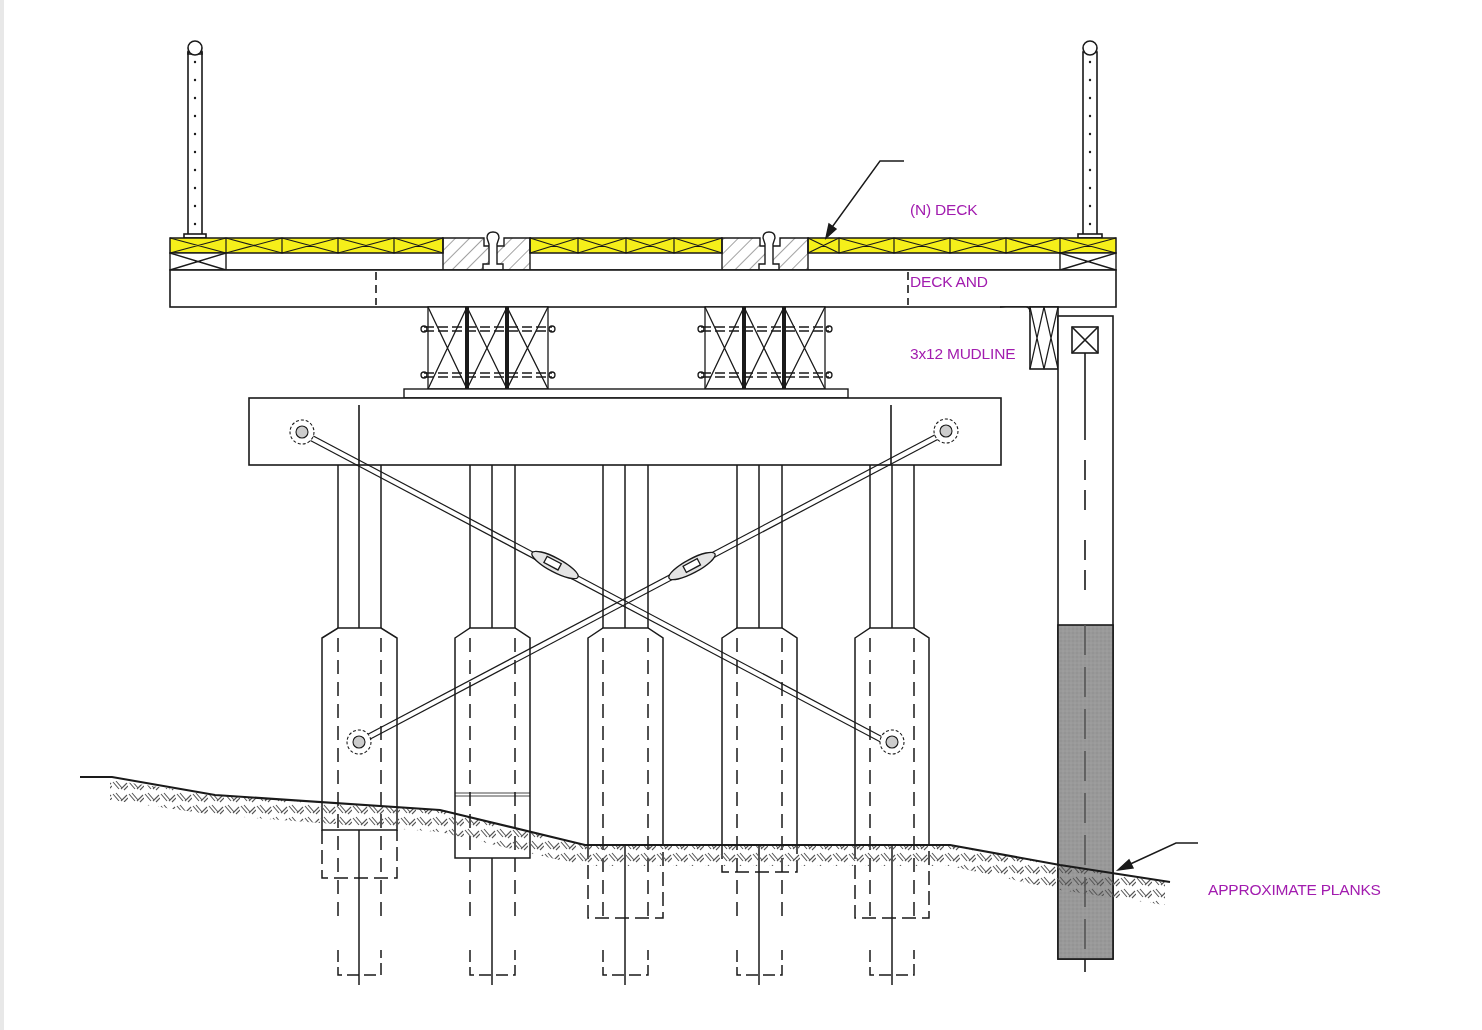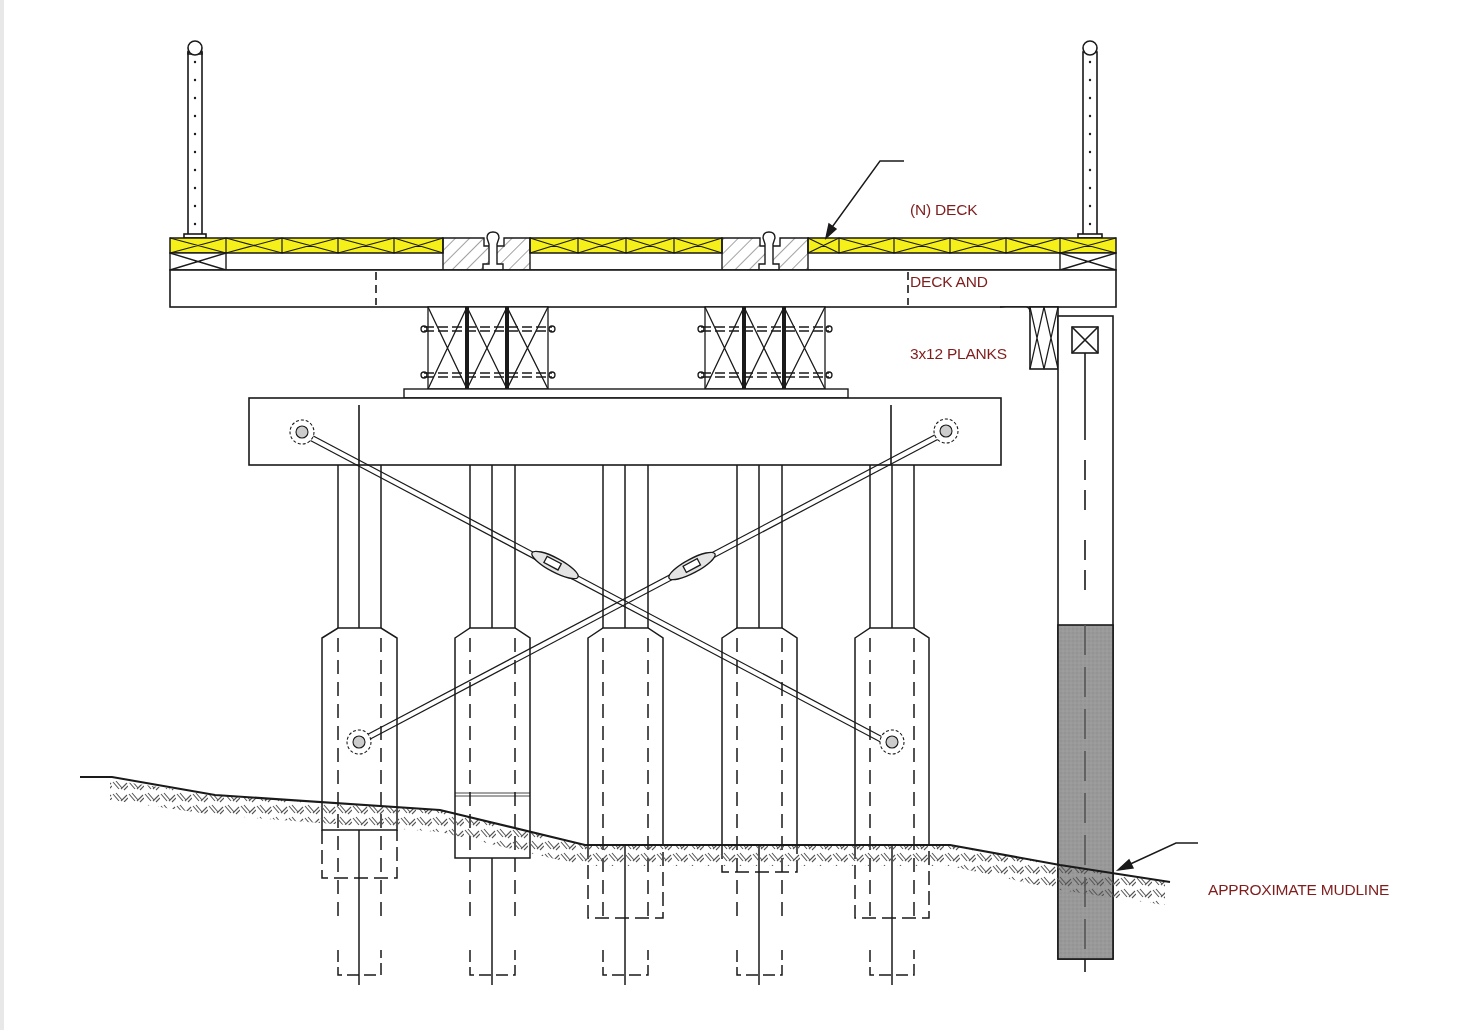--- a/index.html
+++ b/index.html
@@ -1,18 +1,18 @@
 <!DOCTYPE html>
 <html><head>
   <meta charset="utf-8">
   <style>
     html, body { margin: 0; padding: 0; background: #ffffff; }
     body { width: 1482px; height: 1030px; position: relative; overflow: hidden; font-family: "Liberation Sans", sans-serif; }
     #sheet { position: absolute; left: 0; top: 0; width: 1482px; height: 1030px; }
-    .label { position: absolute; font-family: "Liberation Sans", sans-serif; font-size: 15.5px; color: #7f1d1d; line-height: 24px; letter-spacing: -0.2px; white-space: pre; }
+    .label { position: absolute; font-family: "Liberation Sans", sans-serif; font-size: 15.5px; color: #a21caf; line-height: 24px; letter-spacing: -0.2px; white-space: pre; }
     .label-line { display: block; }
     .edge-strip { position: absolute; left: 0; top: 0; width: 4px; height: 1030px; background: #e8e8e8; }
   </style>
 </head>
 <body>
 
 <div class="edge-strip"></div>
 
 <svg id="sheet" viewBox="0 0 1482 1030" xmlns="http://www.w3.org/2000/svg">
   <defs>
@@ -237,18 +237,18 @@
   </g>
   <g stroke="#1a1a1a" stroke-width="1.4" fill="#1a1a1a">
     <polyline points="1198,843 1176,843 1126,866" fill="none"></polyline>
     <path d="M1118 870 L1129 860 L1133 868 Z"></path>
   </g>
 </svg>
 
 <div class="label" style="left:910px; top:150px;">
   <span class="label-line">(N) DECK</span>
   <span class="label-line">DECK AND</span>
-  <span class="label-line">3x12 PLANKS</span>
+  <span class="label-line">3x12 MUDLINE</span>
 </div>
 
 <div class="label" style="left:1208px; top:830px;">
-  <span class="label-line">APPROXIMATE MUDLINE</span>
+  <span class="label-line">APPROXIMATE PLANKS</span>
 </div>
 
 </body></html>

